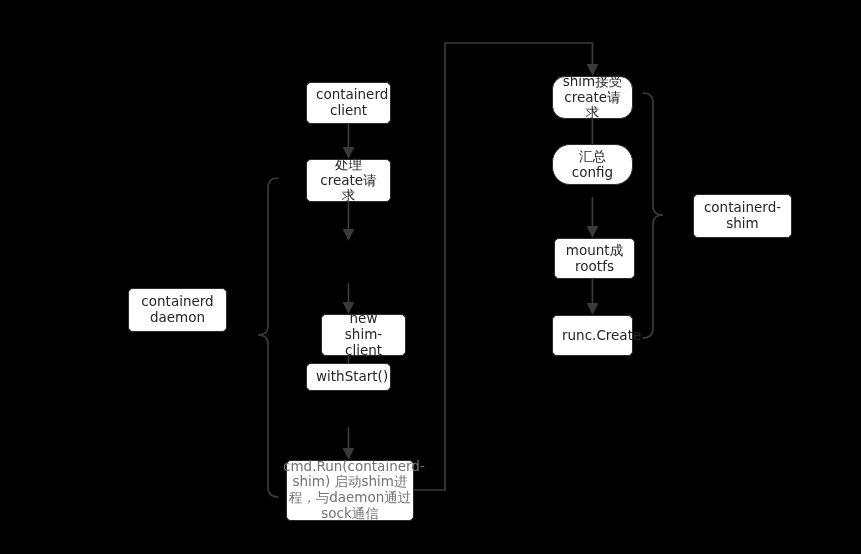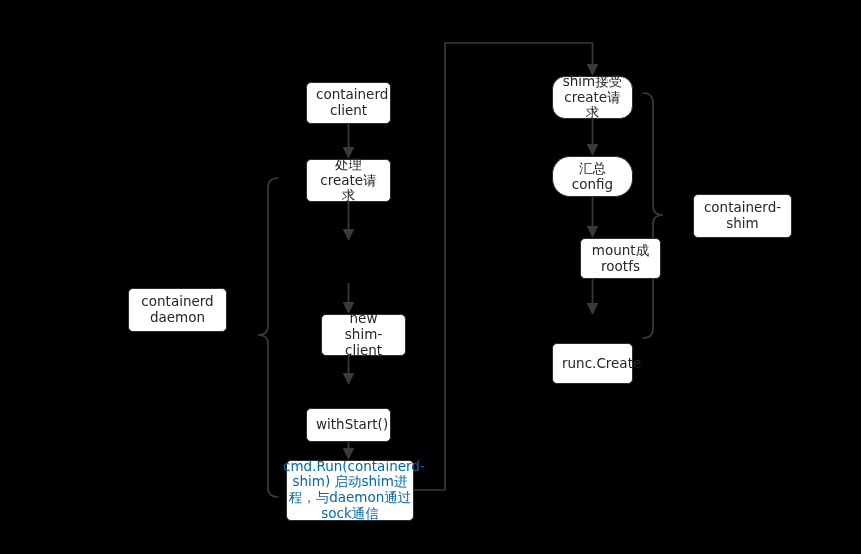--- a/index.html
+++ b/index.html
@@ -47,21 +47,21 @@
   
   .node.overflow {
     overflow: visible;
   }
   .node.overflow .txt {
     position: absolute;
     left: 50%;
     top: 50%;
     transform: translate(-50%, -50%);
     width: 152px;
-    color: #0369a1;
+    color: #737373;
   }
 </style>
 </head>
 <body>
 
 <div id="canvas">
 
   <svg id="edges" viewBox="0 0 861 554" xmlns="http://www.w3.org/2000/svg">
     <defs>
       <marker id="arrow" viewBox="0 0 10 10" refX="8.6" refY="5" markerWidth="7" markerHeight="7" orient="auto-start-reverse">
@@ -93,41 +93,41 @@
 
   <div class="node" style="left:306px; top:159px; width:85px; height:43px;">
     <span class="txt">处理create请求</span>
   </div>
 
 
   <div class="node" style="left:321px; top:314px; width:85px; height:42px;">
     <span class="txt">new shim-client</span>
   </div>
 
-  <div class="node" style="left:306px; top:408px; width:85px; height:34px;">
+  <div class="node" style="left:306px; top:363px; width:85px; height:28px;">
     <span class="txt">withStart()</span>
   </div>
 
   <div class="node overflow" style="left:286px; top:460px; width:128px; height:61px;">
     <span class="txt">cmd.Run(containerd-shim) 启动shim进程，与daemon通过sock通信</span>
   </div>
 
   <div class="node" style="left:552px; top:76px; width:81px; height:43px;border-radius:13px;">
     <span class="txt">shim接受create请求</span>
   </div>
 
-  <div class="node" style="left:552px; top:156px; width:81px; height:41px;border-radius:18px;">
+  <div class="node" style="left:552px; top:144px; width:81px; height:41px;border-radius:18px;">
     <span class="txt">汇总config</span>
   </div>
 
-  <div class="node" style="left:580px; top:238px; width:81px; height:41px;">
+  <div class="node" style="left:554px; top:238px; width:81px; height:41px;">
     <span class="txt">mount成rootfs</span>
   </div>
 
-  <div class="node" style="left:552px; top:315px; width:81px; height:41px;margin-top:28px;">
+  <div class="node" style="left:552px; top:315px; width:81px; height:41px;">
     <span class="txt">runc.Create</span>
   </div>
 
   <div class="node" style="left:128px; top:272px; width:99px; height:44px;margin-top:16px;">
     <span class="txt">containerd daemon</span>
   </div>
 
   <div class="node" style="left:693px; top:194px; width:99px; height:44px;">
     <span class="txt">containerd-shim</span>
   </div>

